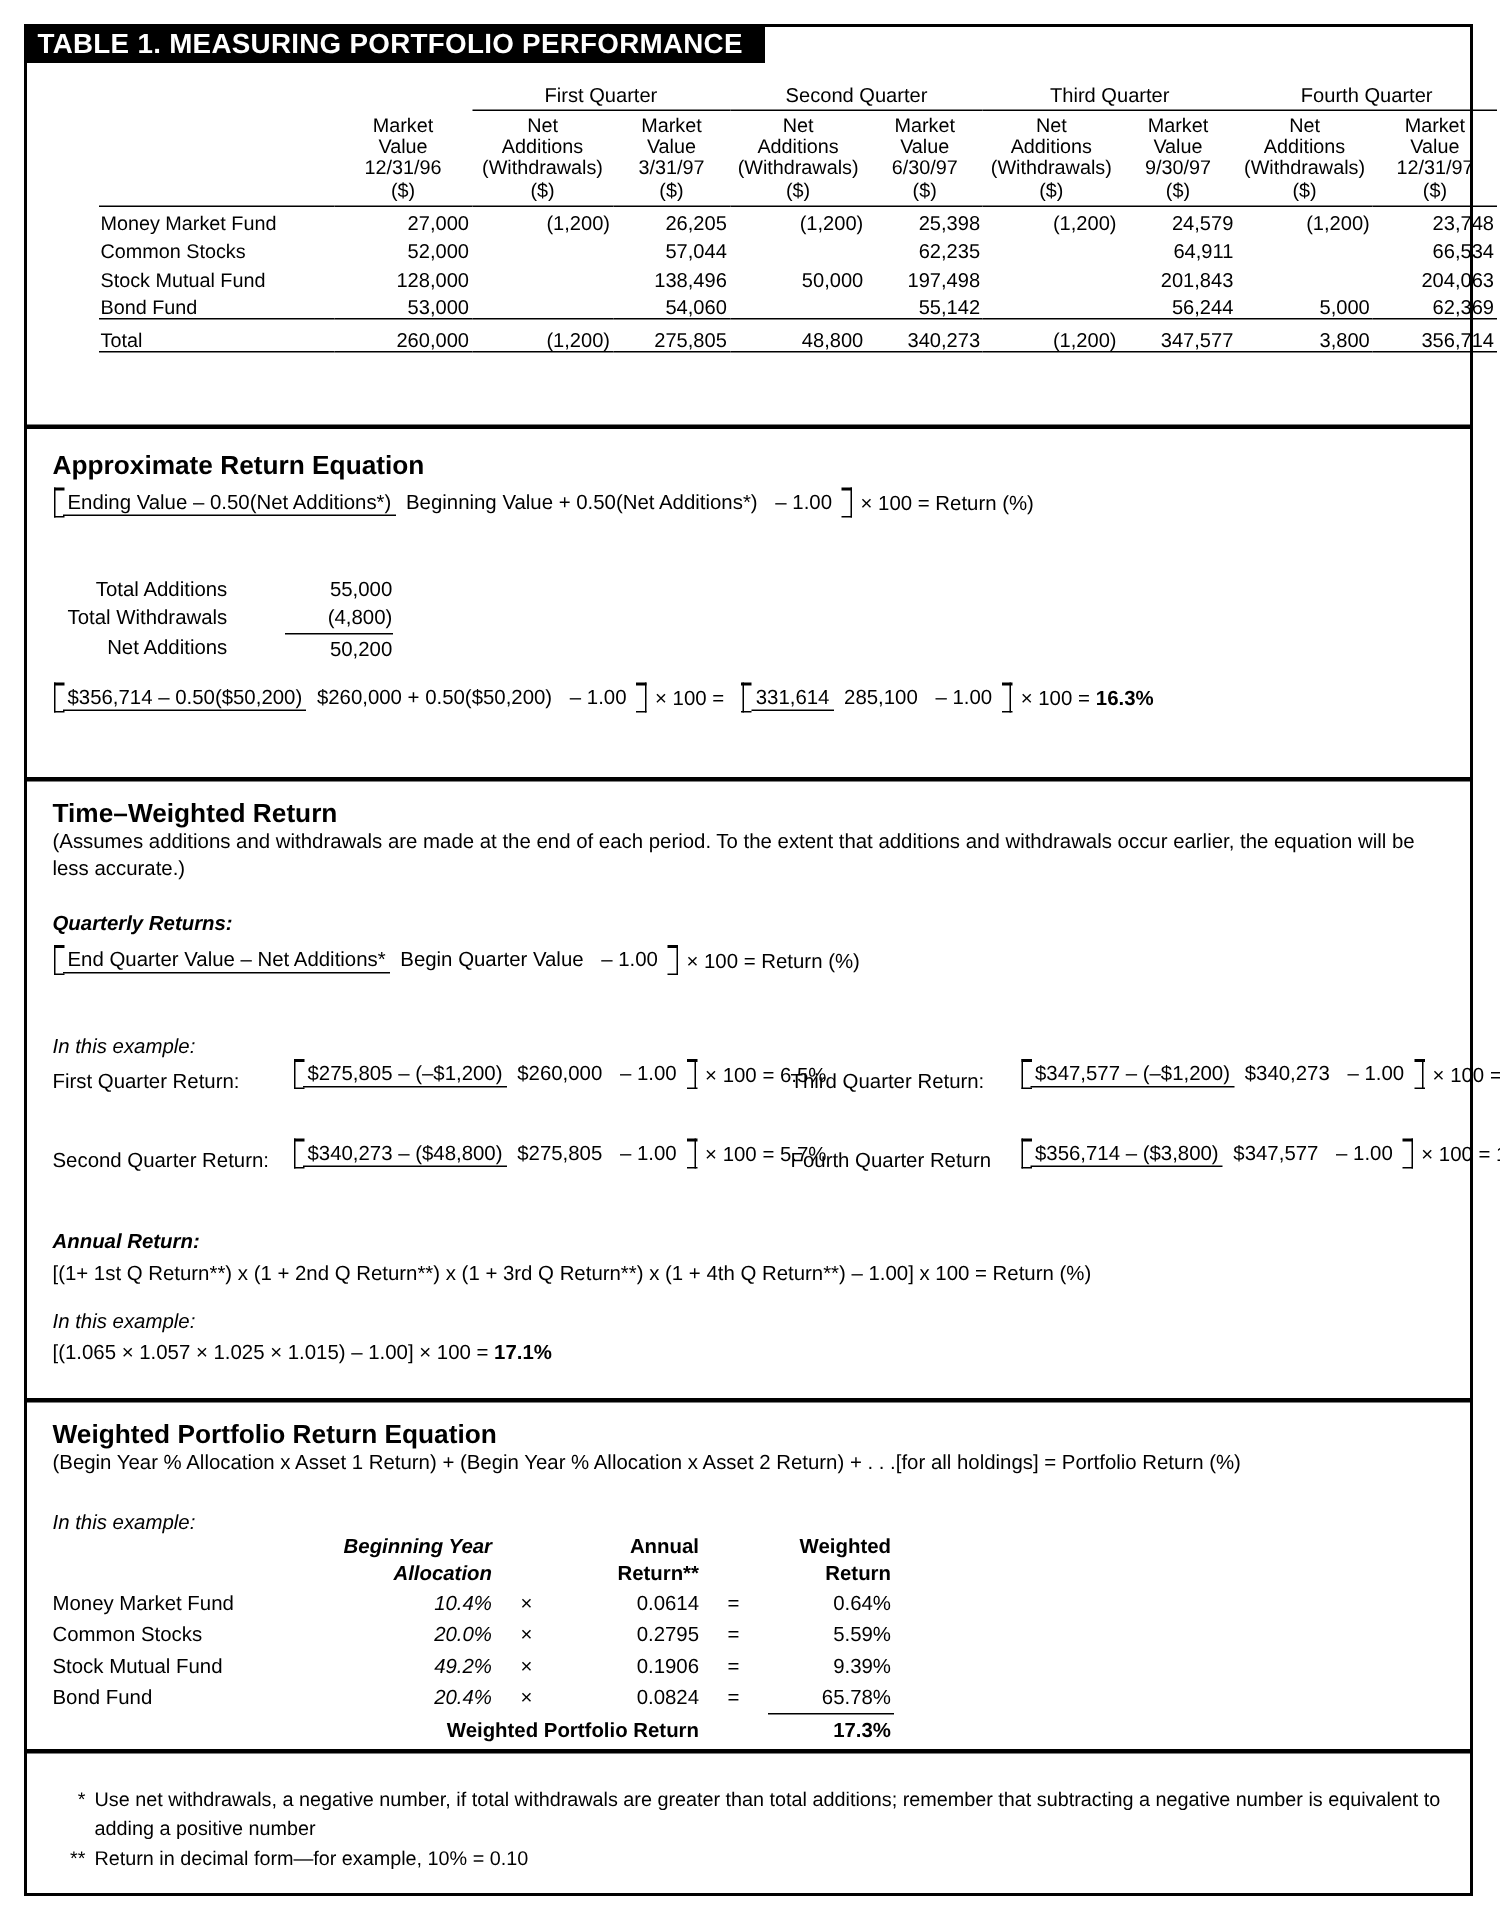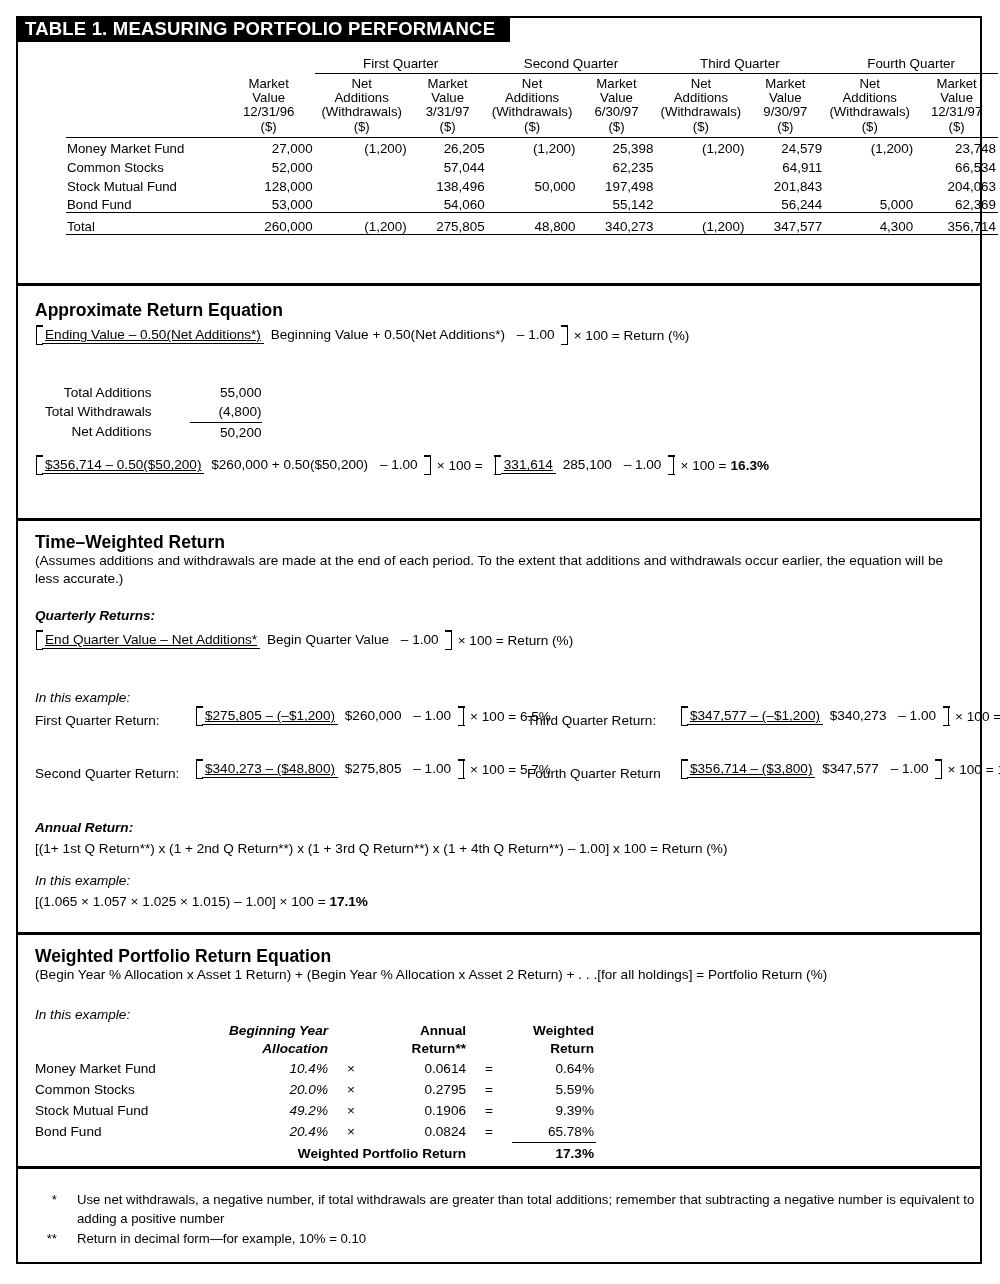--- a/index.html
+++ b/index.html
@@ -84,21 +84,21 @@
     padding:2px 5px 2px 0;
     align-self:stretch;width:2px;
   }
   .eq .brkR:before,.eq .brkR:after{
     content:"";position:absolute;right:-1.5px;width:7px;height:1.5px;background:#000;
   }
   .eq .brkR:before{top:0;}
   .eq .brkR:after{bottom:0;}
 
   .frac{display:inline-block;text-align:center;vertical-align:middle;}
-  .frac .nu{border-bottom:1.3px solid #000;padding:0 3px 1px 3px;line-height:16px;text-decoration:underline;}
+  .frac .nu{border-bottom:1.3px solid #000;padding:0 3px 1px 3px;line-height:16px;}
   .frac .de{padding:1px 3px 0 3px;line-height:16px;}
   .eqtail{padding-left:6px;}
   .mid{display:inline-block;padding:0 5px;}
   .b{font-weight:bold;}
 
   
   .ledger{position:absolute;font-size:13.6px;}
   .ledger table{border-collapse:collapse;}
   .ledger td{padding:0 0 1.5px 0;height:18px;}
   .ledger td.lab{padding-right:38px;white-space:nowrap;text-align:right;}
@@ -116,21 +116,21 @@
   .wt .wret{text-align:right;width:92px;}
   .wt .weq{text-align:center;width:46px;}
   .wt .wwr{text-align:right;width:82px;padding-right:2px;}
   .wt tr.ul td.wwr{border-bottom:1.2px solid #000;}
   .wt .wtotlab{text-align:right;font-weight:bold;padding-right:0;}
   .wt .wtotval{text-align:right;font-weight:bold;padding-right:2px;}
 
   
   .fn{position:absolute;font-size:13.2px;line-height:19px;}
   .fn .mk{position:absolute;left:0;width:22px;text-align:right;}
-  .fn .bd{display:block;margin-left:42px;}
+  .fn .bd{display:block;margin-left:28px;}
 </style>
 </head>
 <body>
 
 <div class="page">
 
   <div class="frame"></div>
 
   <div class="titlebar">TABLE 1. MEASURING PORTFOLIO PERFORMANCE</div>
 
@@ -277,21 +277,21 @@
 
       <tr class="bodyrow totalrow">
         <td class="rowlabel">Total</td>
         <td class="num">260,000</td>
         <td class="num">(1,200)</td>
         <td class="num">275,805</td>
         <td class="num">48,800</td>
         <td class="num">340,273</td>
         <td class="num">(1,200)</td>
         <td class="num">347,577</td>
-        <td class="num">4,300</td>
+        <td class="num">3,800</td>
         <td class="num">356,714</td>
       </tr>
       <tr class="botrule">
             <td colspan="10"></td>
           </tr>
     </tbody>
       </table>
   </div>
 
   <div class="sect-rule" style="top:283px"></div>

